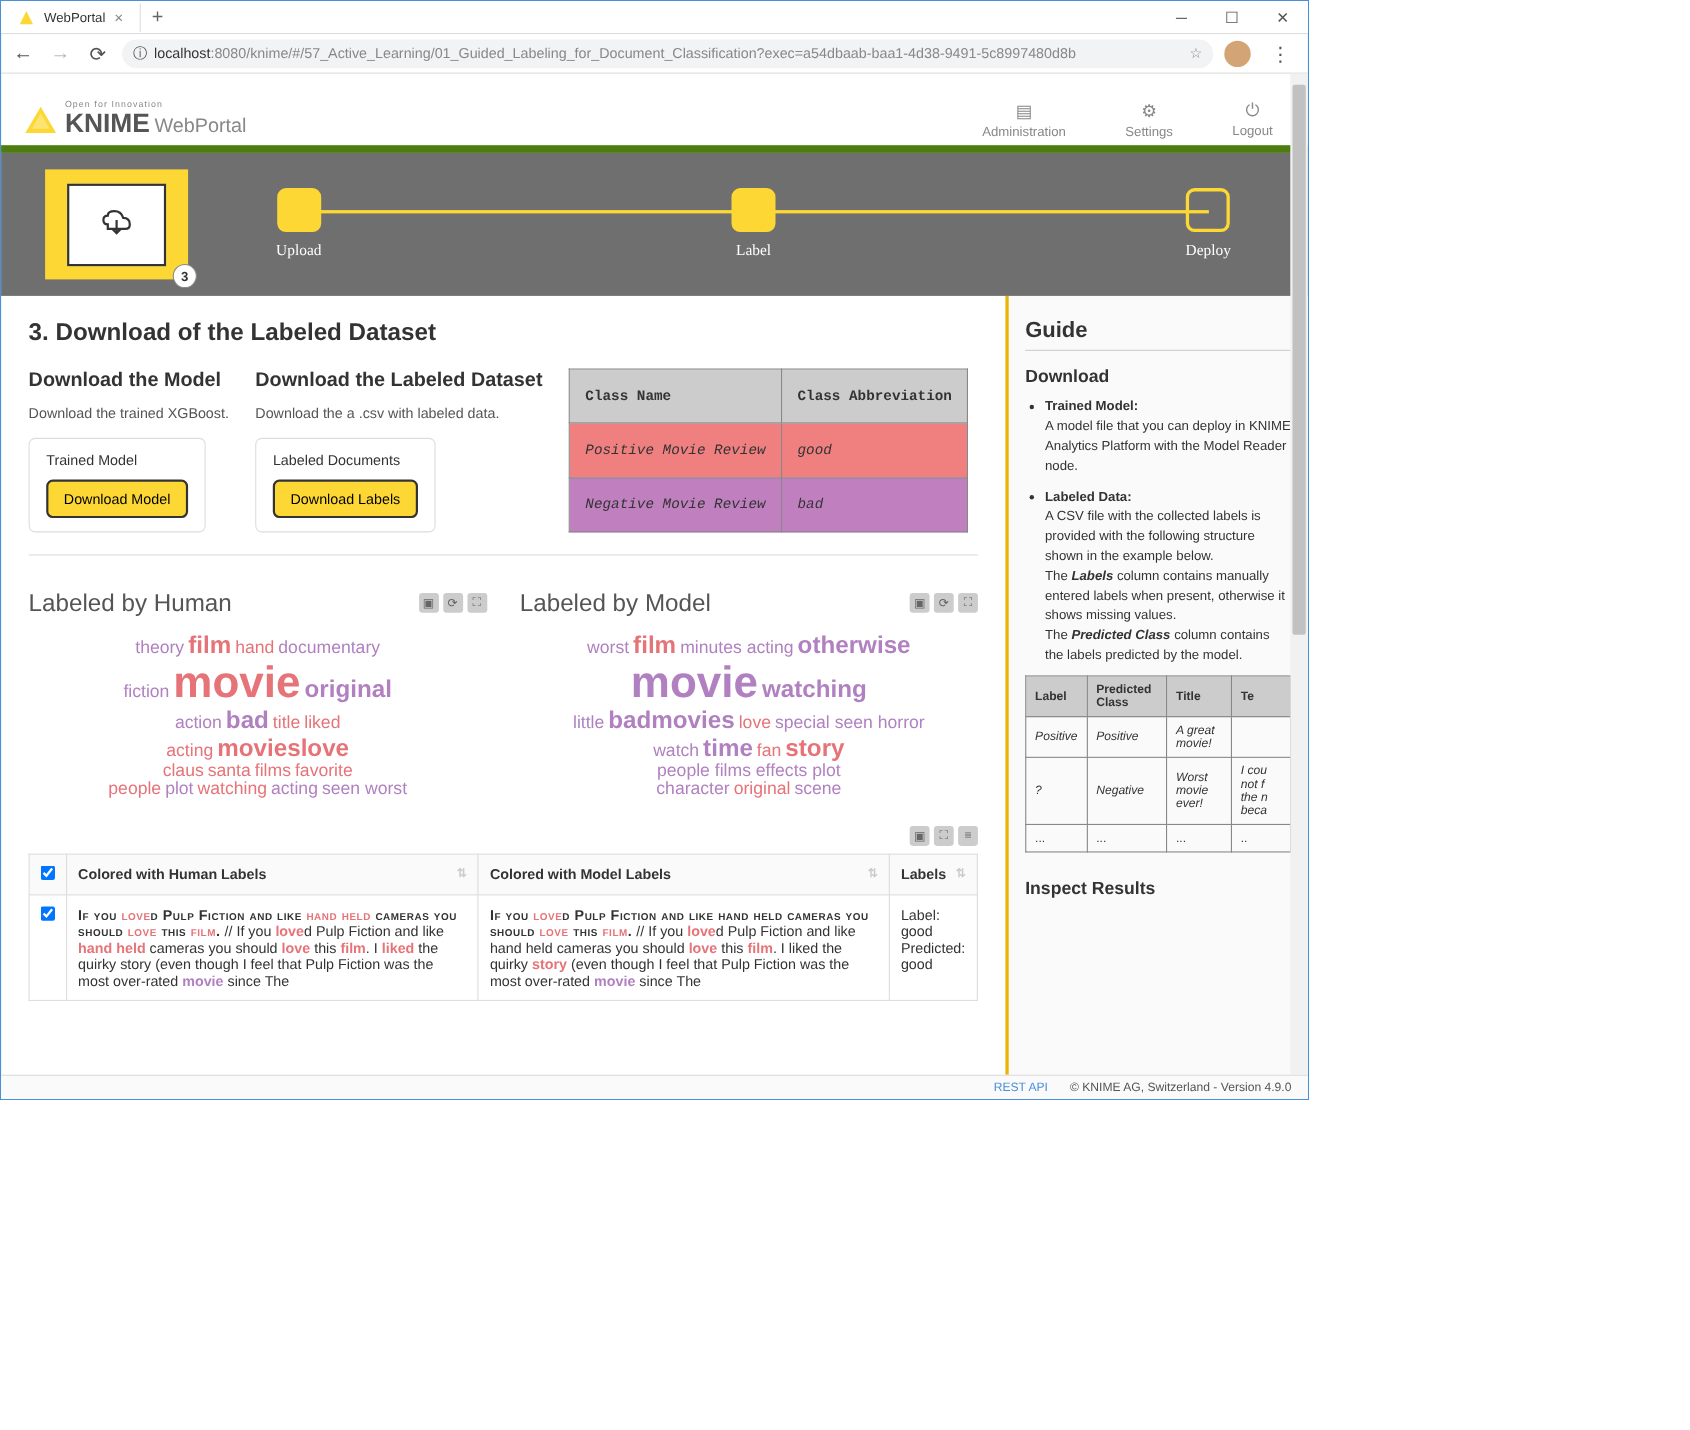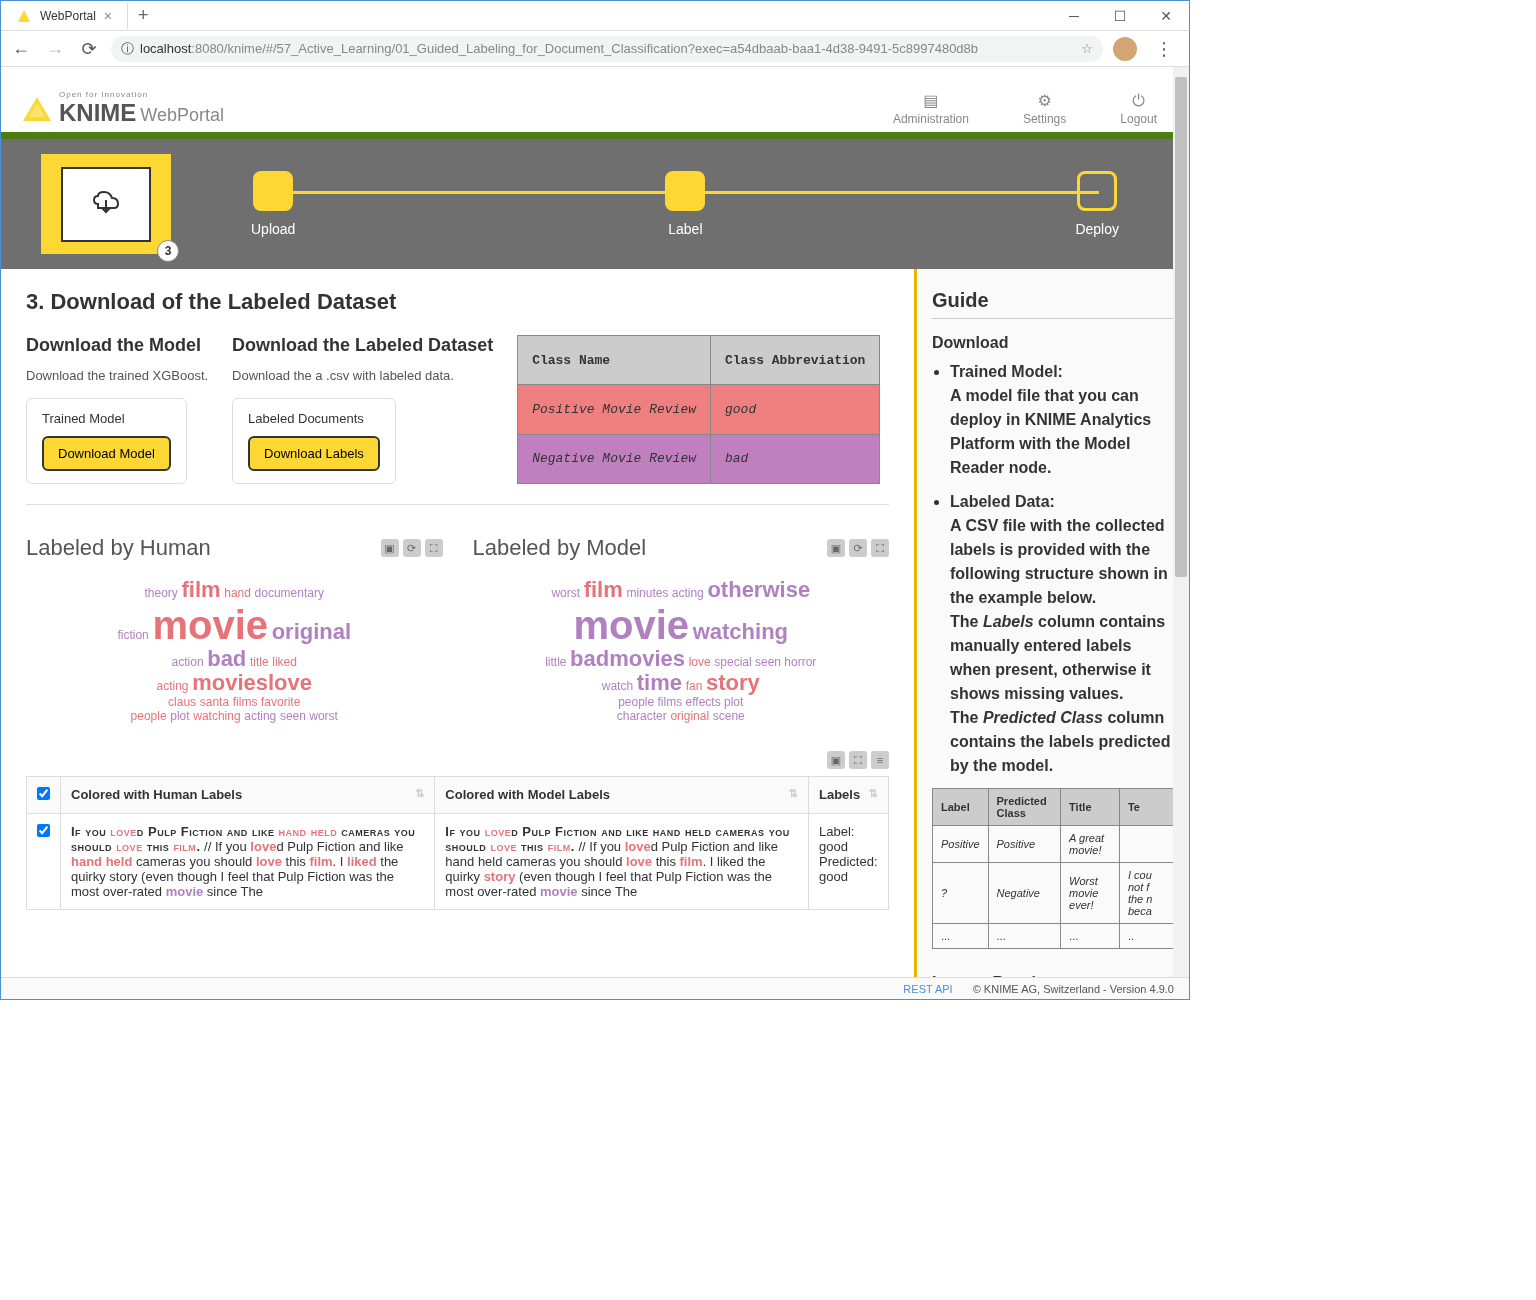--- a/index.html
+++ b/index.html
@@ -31,21 +31,21 @@
 .logo-main { font-size: 24px; font-weight: bold; color: #555; display: flex; align-items: baseline; gap: 4px; }
 .logo-portal { font-weight: normal; font-size: 18px; color: #888; }
 .header-spacer { flex: 1; }
 .header-item { display: flex; flex-direction: column; align-items: center; gap: 2px; color: #888; font-size: 12px; padding: 0 12px; }
 .header-icon { font-size: 16px; }
 
 .workflow-bar { background: #6f6f6f; height: 130px; display: flex; align-items: center; padding: 0 40px; position: relative; }
 .wf-thumb { width: 130px; height: 100px; background: #fdd835; margin-right: 50px; position: relative; display: flex; align-items: center; justify-content: center; }
 .wf-thumb-inner { width: 90px; height: 75px; background: #fff; border: 2px solid #333; position: relative; display: flex; align-items: center; justify-content: center; }
 .wf-badge { position: absolute; bottom: -8px; right: -8px; width: 22px; height: 22px; background: #fff; border: 1px solid #888; border-radius: 50%; display: flex; align-items: center; justify-content: center; font-size: 12px; font-weight: bold; }
-.wf-steps { flex: 1; display: flex; align-items: flex-start; justify-content: space-between; padding: 0 30px; position: relative; }
+.wf-steps { flex: 1; display: flex; align-items: flex-start; justify-content: space-between; padding: 0 30px; position: relative; font-family: Liberation Serif, serif; }
 .wf-line { position: absolute; left: 50px; right: 50px; top: 20px; height: 3px; background: #fdd835; }
 .wf-step { display: flex; flex-direction: column; align-items: center; gap: 10px; z-index: 1; }
 .wf-node { width: 40px; height: 40px; background: #fdd835; border-radius: 8px; }
 .wf-node.outline { background: transparent; border: 3px solid #fdd835; }
 .wf-label { color: #fff; font-size: 14px; }
 
 .content-wrap { display: flex; height: calc(100% - 280px); overflow: hidden; }
 .main-panel { flex: 1; overflow: auto; padding: 20px 25px; }
 .side-panel { width: 275px; border-left: 3px solid #eab308; padding: 20px 15px; overflow: auto; background: #fafafa; }
 .section-title { font-size: 22px; font-weight: bold; margin-bottom: 20px; }
@@ -67,36 +67,36 @@
 
 .wordcloud-row { display: flex; gap: 30px; margin-top: 30px; }
 .wc-col { flex: 1; }
 .wc-header { display: flex; align-items: center; justify-content: space-between; }
 .wc-title { font-size: 22px; color: #555; }
 .wc-icons { display: flex; gap: 4px; }
 .wc-icon { width: 18px; height: 18px; background: #ccc; border-radius: 3px; display: flex; align-items: center; justify-content: center; font-size: 11px; color: #666; }
 .wc-canvas { height: 180px; position: relative; display: flex; align-items: center; justify-content: center; overflow: hidden; }
 .wc-big { font-size: 40px; font-weight: bold; color: #e67378; }
 .wc-med { font-size: 22px; font-weight: bold; }
-.wc-sm { font-size: 12px; }
+.wc-sm { font-size: 16px; }
 .purple { color: #b080c0; }
 .salmon { color: #e67378; }
 .wc-cluster { text-align: center; line-height: 1.1; }
 
 .results-table { width: 100%; border-collapse: collapse; margin-top: 7px; }
 .results-table th, .results-table td { border: 1px solid #ddd; padding: 10px; font-size: 13px; text-align: left; vertical-align: top; }
 .results-table th { background: #fafafa; font-weight: bold; }
 .sort-icon { float: right; color: #ccc; font-size: 11px; }
 .hl-salmon { color: #e67378; font-weight: bold; }
 .hl-purple { color: #b080c0; font-weight: bold; }
 .smallcaps { font-variant: small-caps; letter-spacing: 0.5px; }
 
 .guide-title { font-size: 20px; font-weight: bold; border-bottom: 1px solid #ccc; padding-bottom: 6px; margin-bottom: 15px; }
 .guide-sub { font-size: 16px; font-weight: bold; margin: 15px 0 8px; }
-.guide-list { padding-left: 18px; font-size: 16px; line-height: 1.5; font-weight: bold; }
+.guide-list { padding-left: 18px; font-size: 12px; line-height: 1.5; }
 .guide-list li { margin-bottom: 10px; }
 .guide-table { border-collapse: collapse; font-size: 11px; margin-top: 10px; }
 .guide-table th, .guide-table td { border: 1px solid #888; padding: 6px 8px; text-align: left; }
 .guide-table th { background: #ccc; }
 
 .footer { position: absolute; bottom: 0; left: 0; right: 0; height: 22px; border-top: 1px solid #ddd; display: flex; align-items: center; justify-content: flex-end; gap: 20px; padding: 0 15px; font-size: 11px; color: #555; background: #fafafa; }
 .footer a { color: #4a90d9; text-decoration: none; }
 .scrollbar-v { position: absolute; right: 0; top: 66px; bottom: 22px; width: 16px; background: #f1f1f1; }
 .scroll-thumb { position: absolute; top: 10px; width: 12px; left: 2px; height: 500px; background: #c1c1c1; border-radius: 2px; }
 </style>

